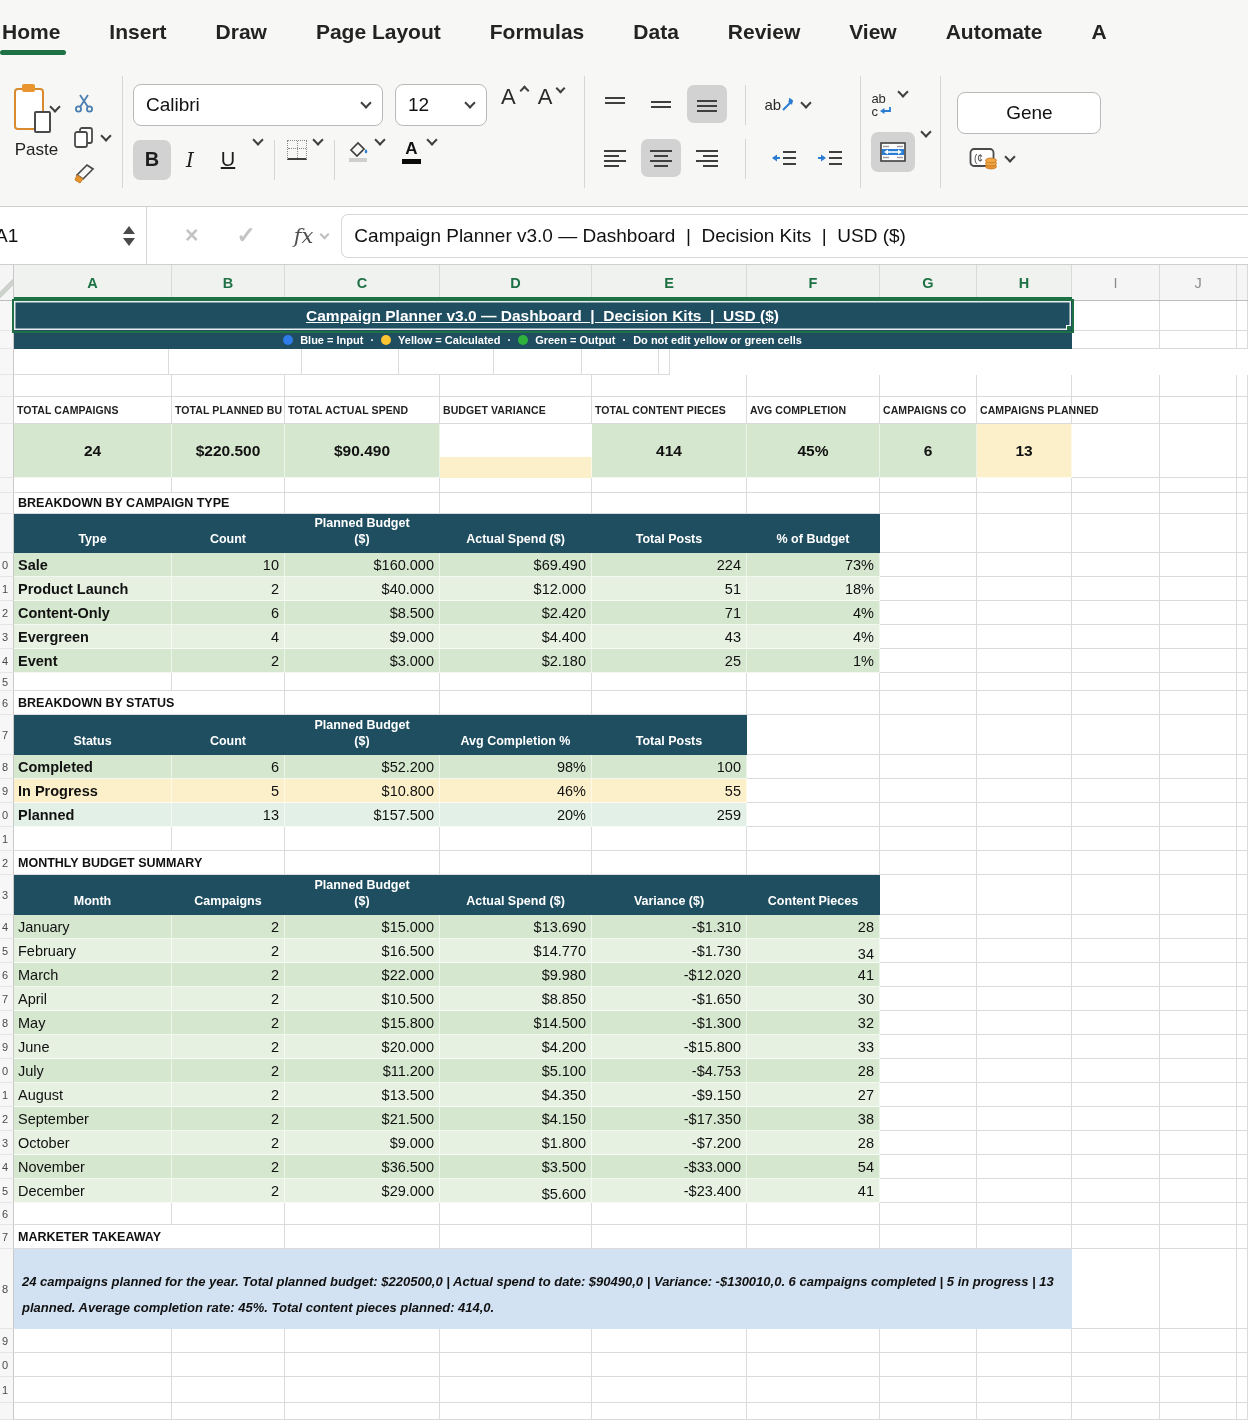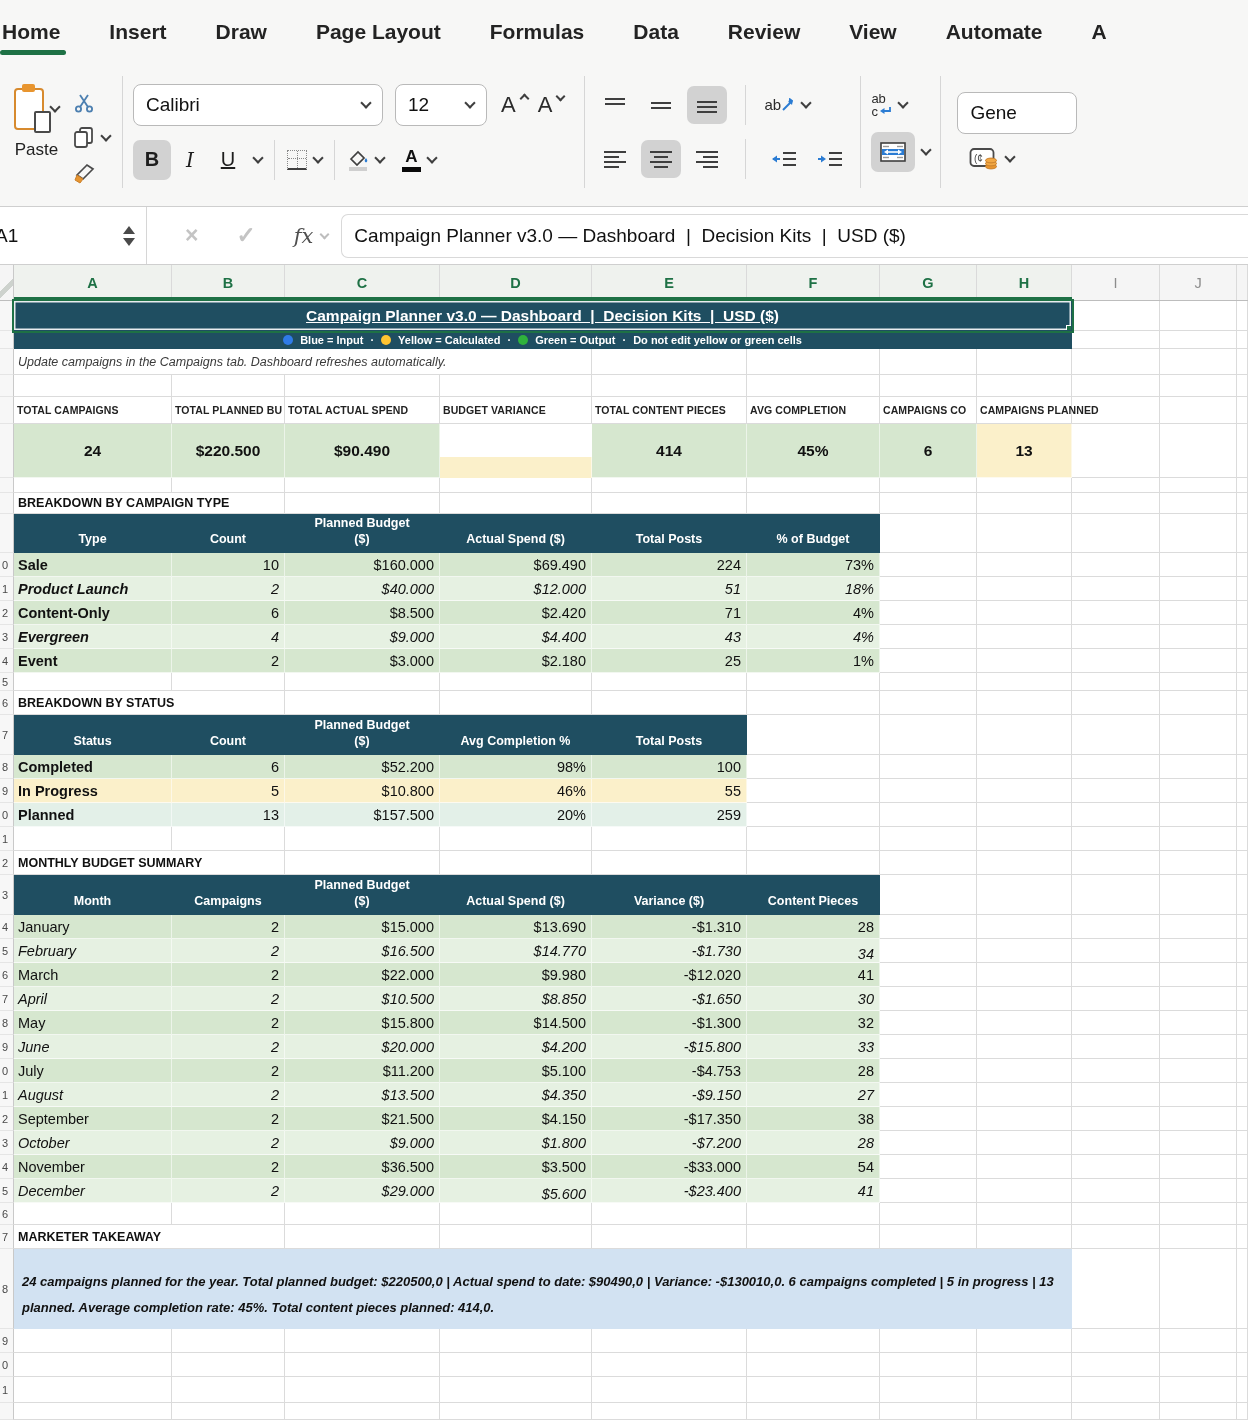--- a/index.html
+++ b/index.html
@@ -18,21 +18,21 @@
   .tab.active{font-weight:800;}
   .tab.active::after{content:"";position:absolute;left:-2px;right:-6px;bottom:2px;height:5px;
           border-radius:3px;background:var(--xlgreen);}
   .tab.partial{width:16px;overflow:hidden;}
 
   
   .toolbar{height:150px;background:#F7F7F6;border-bottom:1px solid #CFCFCF;
            display:flex;align-items:center;padding-left:8px;overflow:hidden;}
   .vsep{width:1px;height:112px;background:#D6D6D6;margin:0 10px;flex:0 0 auto;}
   .tbcol{display:flex;flex-direction:column;justify-content:center;gap:14px;height:100%;}
-  .tbrow{display:flex;align-items:center;}
+  .tbrow{display:flex;}
   .chev{width:8px;height:8px;border-right:2px solid #3F3F3F;border-bottom:2px solid #3F3F3F;
         transform:rotate(45deg);display:inline-block;margin:-4px 0 0 7px;flex:0 0 auto;}
   .selbtn{background:#D2D2D2;border-radius:7px;}
 
   
   .paste-group{display:flex;align-items:flex-start;gap:14px;padding:10px 2px 0 6px;}
   .paste-btn{display:flex;flex-direction:column;align-items:center;}
   .clip-row{display:flex;align-items:center;}
   .clipboard{width:30px;height:42px;border:2.5px solid #D78A2E;border-radius:4px;position:relative;background:#fff;}
   .clipboard .clip{position:absolute;top:-6px;left:6px;width:13px;height:8px;background:#E8952F;border-radius:2px;}
@@ -69,21 +69,21 @@
   .alico{display:flex;align-items:center;justify-content:center;width:40px;height:38px;border-radius:7px;}
   .orient{display:flex;align-items:center;font-size:15px;color:#2b2b2b;}
 
   
   .wrapic{display:flex;flex-direction:column;line-height:1;font-size:13px;color:#2b2b2b;align-items:flex-start;}
   .wrapic .l2{display:flex;align-items:center;gap:1px;}
   .mergebtn{display:flex;align-items:center;justify-content:center;width:44px;height:40px;}
 
   
   .numcol{display:flex;flex-direction:column;gap:13px;margin-left:6px;}
-  .genebox{width:120px;}
+  .genebox{width:144px;justify-content:center;}
   .acct{display:flex;align-items:center;margin-left:12px;}
 
   
   .fbar{height:58px;background:#fff;border-bottom:1px solid #CFCFCF;display:flex;align-items:center;}
   .namebox{width:147px;height:100%;border-right:1px solid #D6D6D6;display:flex;align-items:center;
            font-size:19px;color:#111;position:relative;padding-left:0;}
   .namebox .txt{margin-left:-5px;}
   .spin{position:absolute;right:11px;top:50%;transform:translateY(-50%);display:flex;flex-direction:column;gap:4px;}
   .spin i{display:block;width:0;height:0;border-left:6px solid transparent;border-right:6px solid transparent;}
   .spin .up{border-bottom:8px solid #4A4A4A;}
@@ -121,21 +121,21 @@
   .title-cell::after{content:"";position:absolute;right:-4px;bottom:-4px;width:7px;height:7px;
       background:var(--xlgreen);border:1px solid #fff;z-index:4;}
   .legend{justify-content:center;gap:7px;font-size:11px;font-weight:700;}
   .dot{width:10px;height:10px;border-radius:50%;display:inline-block;flex:0 0 auto;}
   .instr{font-style:italic;font-size:12.5px;color:#3a3a3a;padding-left:4px;}
   .ovf{overflow:visible;position:relative;z-index:2;}
   .ovf span{white-space:nowrap;}
   .kpilbl{font-size:10.5px;font-weight:700;color:#222;padding-left:3px;letter-spacing:.1px;}
   .kpival{justify-content:center;font-weight:700;font-size:15.5px;}
   .gd{background:var(--gd);border-right-color:rgba(255,255,255,.55);border-bottom-color:rgba(255,255,255,.7);}
-  .gl{background:var(--gl);border-right-color:rgba(255,255,255,.55);border-bottom-color:rgba(255,255,255,.7);font-style:italic;}
+  .gl{background:var(--gl);border-right-color:rgba(255,255,255,.55);border-bottom-color:rgba(255,255,255,.7);}
   .mint{background:var(--mint);border-right-color:rgba(255,255,255,.55);border-bottom-color:rgba(255,255,255,.7);}
   .yel{background:var(--yel);border-right-color:rgba(255,255,255,.55);border-bottom-color:rgba(255,255,255,.7);}
   .sect{font-weight:700;font-size:12.5px;padding-left:4px;}
   .th{justify-content:center;text-align:center;font-weight:700;font-size:12.5px;line-height:1.3;
       align-items:flex-end;padding-bottom:5px;}
   .th span{white-space:pre-line;}
   .lbl{font-weight:700;padding-left:4px;font-size:14.5px;}
   .lbl0{padding-left:4px;font-size:14.5px;}
   .num{justify-content:flex-end;padding-right:5px;font-size:14.5px;}
   .tkbox{background:var(--tkblue);border-right-color:var(--tkblue);border-bottom-color:var(--tkblue);
@@ -432,23 +432,20 @@
         <span>Green = Output</span>
         <span>·</span>
         <span>Do not edit yellow or green cells</span>
       </div>
       <div class="c" style="width: 88px;"></div>
       <div class="c" style="width: 77px;"></div>
       <div class="c" style="width: 11px;"></div>
     </div>
     <div class="grow" style="height: 26px;">
       <div class="rowhdr"></div>
-      <div class="c instr ovf" style="width: 578px;">
-        <span>Update campaigns in the Campaigns tab. Dashboard refreshes automatically.</span>
-      </div>
       <div class="c" style="width: 155px;"></div>
       <div class="c" style="width: 133px;"></div>
       <div class="c" style="width: 97px;"></div>
       <div class="c" style="width: 95px;"></div>
       <div class="c" style="width: 88px;"></div>
       <div class="c" style="width: 77px;"></div>
       <div class="c" style="width: 11px;"></div>
     </div>
     <div class="grow" style="height: 22px;">
       <div class="rowhdr"></div>

